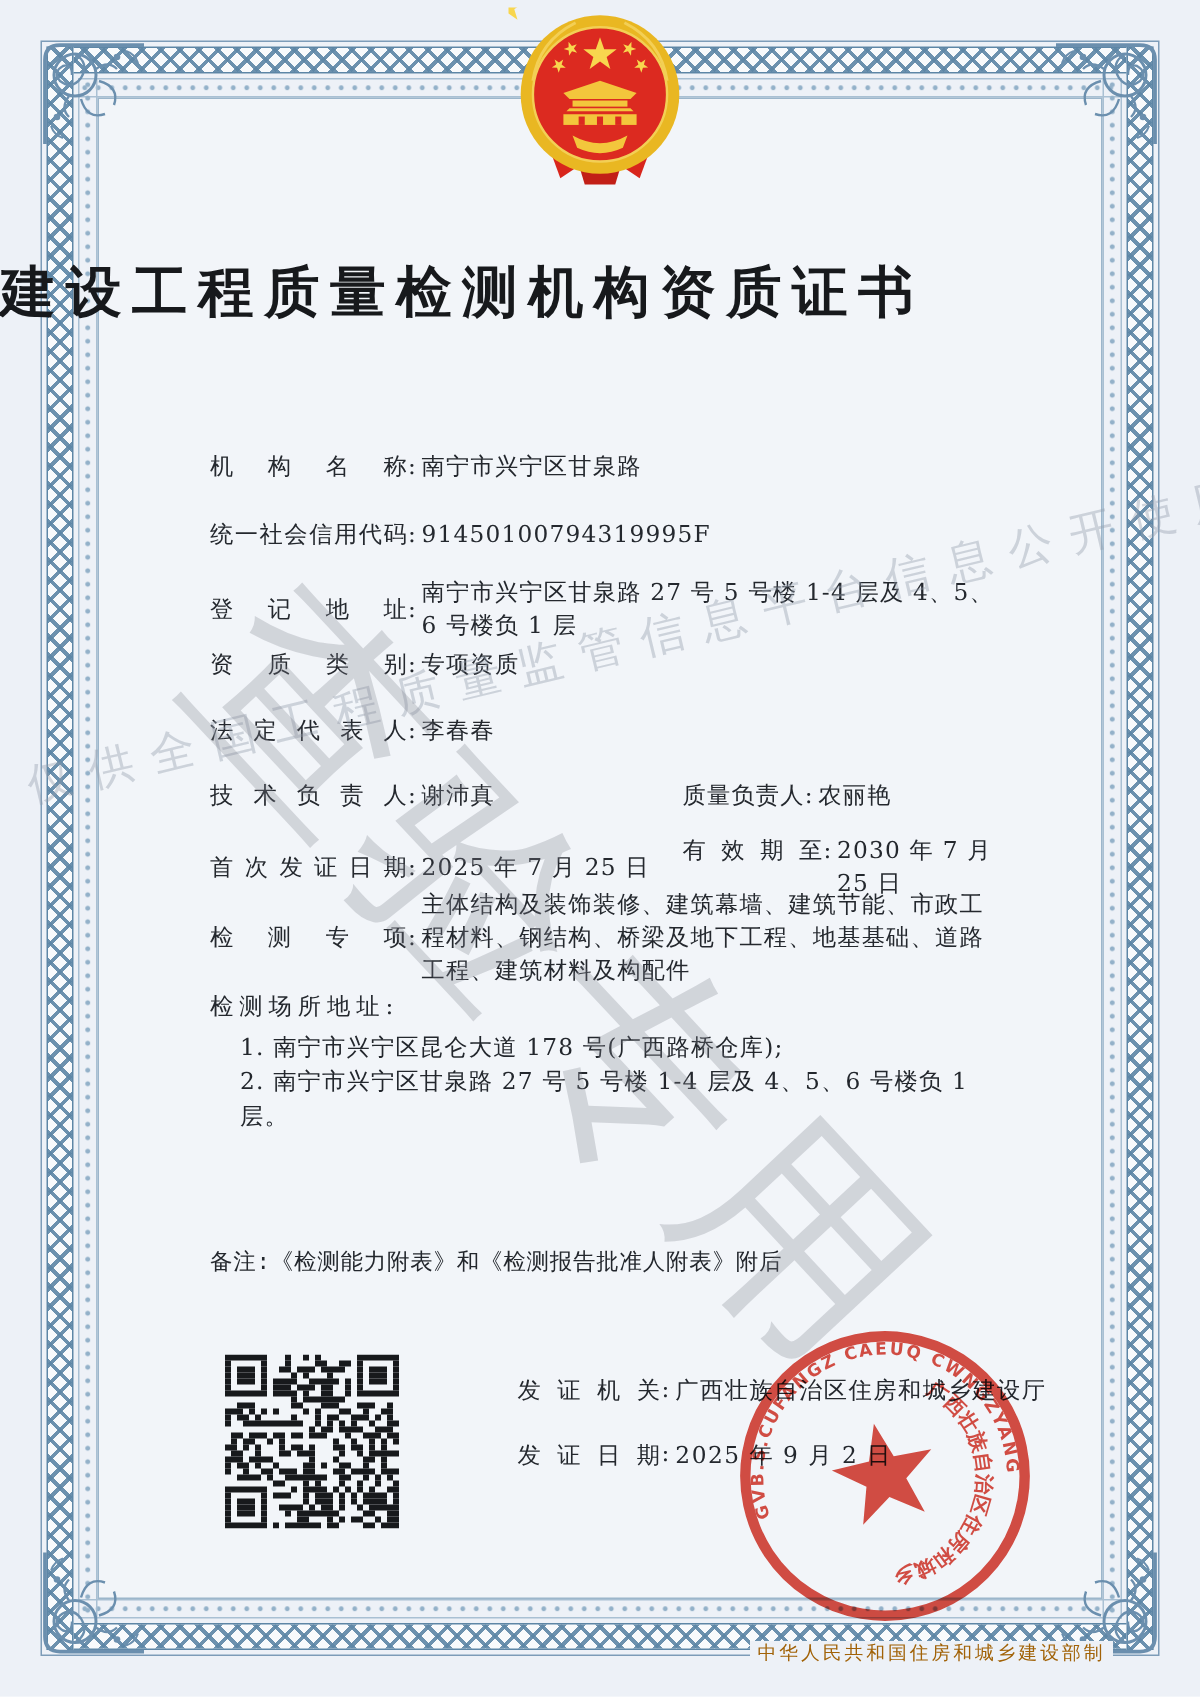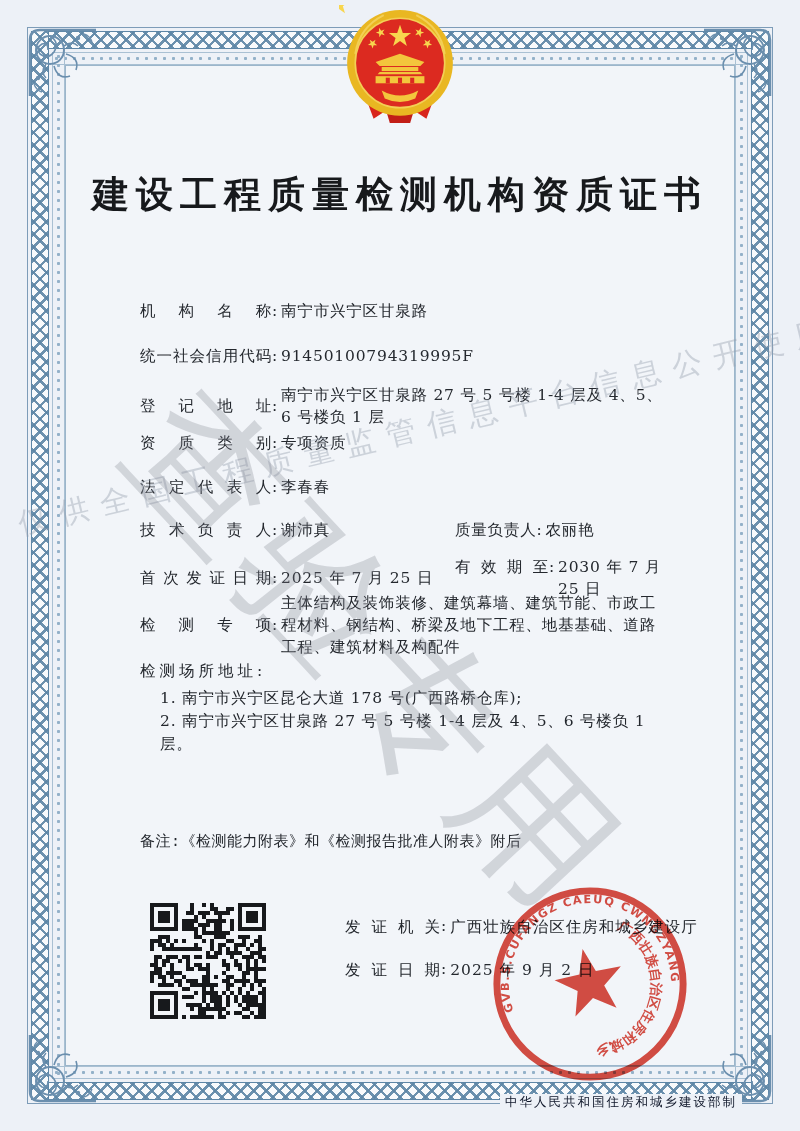--- a/index.html
+++ b/index.html
@@ -36,21 +36,21 @@
   .corner.tl{top:26px;left:26px;}
   .corner.tr{top:26px;right:26px;transform:scaleX(-1);}
   .corner.bl{bottom:26px;left:26px;transform:scaleY(-1);}
   .corner.br{bottom:26px;right:26px;transform:scale(-1,-1);}
 
   
   .emblem{position:absolute;left:339px;top:5px;width:122px;height:118px;z-index:8;}
 
   
   .title{
-    position:absolute;top:170px;left:0;width:100%;text-align:center;
+    position:absolute;top:170px;left:0;width:100%;text-align:left;
     font-size:37px;font-weight:700;letter-spacing:7px;color:#17191c;z-index:4;
   }
   .serial{
     position:absolute;top:243px;left:0;width:100%;text-align:center;
     font-size:17px;letter-spacing:1.5px;color:#2b2f35;z-index:4;
   }
 
   
   .row{position:absolute;left:140px;width:528px;display:flex;align-items:center;
        font-size:15.5px;line-height:22px;letter-spacing:.8px;color:#24282e;z-index:4;}
@@ -63,21 +63,21 @@
   .lbl-sm{flex:0 0 auto;}
   .lbl-valid{flex:0 0 94px;text-align:justify;text-align-last:justify;}
   .site-list{position:absolute;left:160px;width:520px;font-size:15.5px;line-height:23px;letter-spacing:.8px;z-index:4;}
   .remark{position:absolute;left:140px;top:832px;width:540px;font-size:15px;letter-spacing:.5px;z-index:4;font-family:Liberation Mono, monospace;}
 
   .issuer-row{position:absolute;left:345px;width:400px;display:flex;font-size:15.5px;
        letter-spacing:1px;z-index:4;color:#24282e;}
   .issuer-row .lbl{flex:0 0 96px;text-align:justify;text-align-last:justify;}
 
   .maker{position:absolute;top:1094px;right:58px;font-size:12.5px;letter-spacing:2px;
-       color:#0f172a;background:#edf1f7;padding:0 5px;z-index:6;}
+       color:#a16207;background:#edf1f7;padding:0 5px;z-index:6;}
 
   
   .wm-small{
     position:absolute;left:14px;top:505px;transform:rotate(-13.5deg);transform-origin:0 0;
     font-size:30px;letter-spacing:12px;white-space:nowrap;color:rgba(148,158,172,.40);
     z-index:5;pointer-events:none;font-family:"DejaVu Serif","Liberation Serif",serif;
   }
   .wm-large{
     position:absolute;left:228px;top:352px;transform:rotate(47deg);transform-origin:0 0;
     font-size:150px;letter-spacing:10px;white-space:nowrap;color:rgba(125,131,141,.28);

